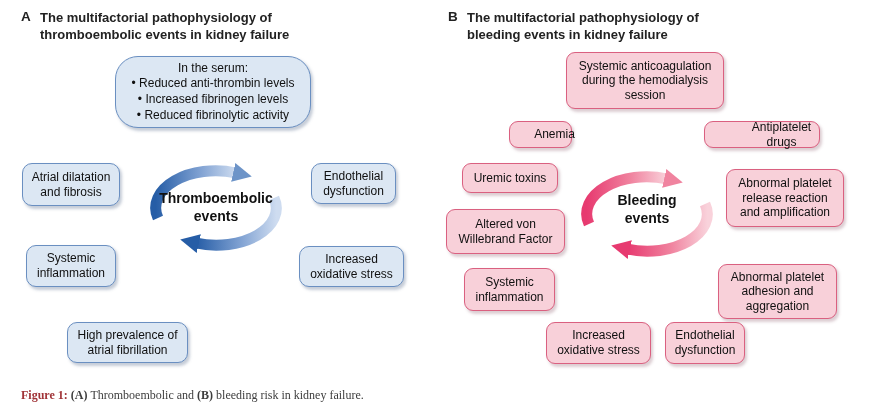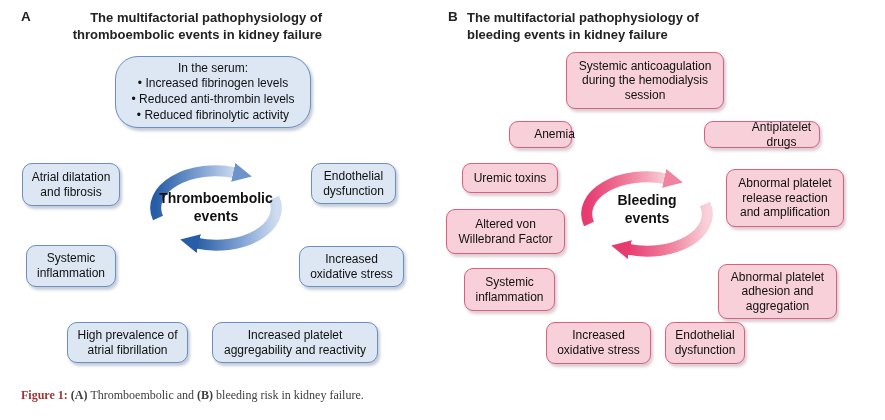--- a/index.html
+++ b/index.html
@@ -29,35 +29,34 @@
   .caption .fig-label { color:#a13438; font-weight:bold; }
   .caption .marker { font-weight:bold; }
 </style>
 </head>
 <body>
 
 <div class="figure">
 
   <div class="layer">
     <span class="panel-label" style="left:21px; top:9px;">A</span>
-    <h2 class="panel-title" style="left:40px; top:9px;text-align:right;">The multifactorial pathophysiology of thromboembolic events in kidney failure</h2>
+    <h2 class="panel-title" style="left:40px; top:9px;">The multifactorial pathophysiology of thromboembolic events in kidney failure</h2>
 
     <div class="box blue serum" style="left:115px; top:56px; width:196px; height:72px;border-radius:23px;">
       <div>In the serum:</div>
+      <div>• Reduced anti-thrombin levels</div>
       <div>• Increased fibrinogen levels</div>
-      <div>• Reduced anti-thrombin levels</div>
       <div>• Reduced fibrinolytic activity</div>
     </div>
 
     <div class="box blue" style="left:22px; top:163px; width:98px; height:43px;">Atrial dilatation and fibrosis</div>
     <div class="box blue" style="left:311px; top:163px; width:85px; height:41px;">Endothelial dysfunction</div>
     <div class="box blue" style="left:26px; top:245px; width:90px; height:42px;">Systemic inflammation</div>
     <div class="box blue" style="left:299px; top:246px; width:105px; height:41px;">Increased oxidative stress</div>
     <div class="box blue" style="left:67px; top:322px; width:121px; height:41px;">High prevalence of atrial fibrillation</div>
-    <div class="box blue" style="left:212px; top:322px; width:166px; height:41px;">Increased platelet aggregability and reactivity</div>
 
     <svg class="cycle" style="left:141px; top:156px;" width="150" height="105" viewBox="0 0 150 105">
       <defs>
         <linearGradient id="gradA" x1="0" y1="0" x2="1" y2="0">
           <stop offset="0" stop-color="#265da6"></stop>
           <stop offset="0.55" stop-color="#7fa1d2"></stop>
           <stop offset="1" stop-color="#cedcf0"></stop>
         </linearGradient>
         <marker id="hA1" viewBox="0 0 10 10" refX="1.5" refY="5" markerWidth="19" markerHeight="21" orient="auto" markerUnits="userSpaceOnUse">
           <path d="M0,0 L10,5 L0,10 Z" fill="#6d94c8"></path>

